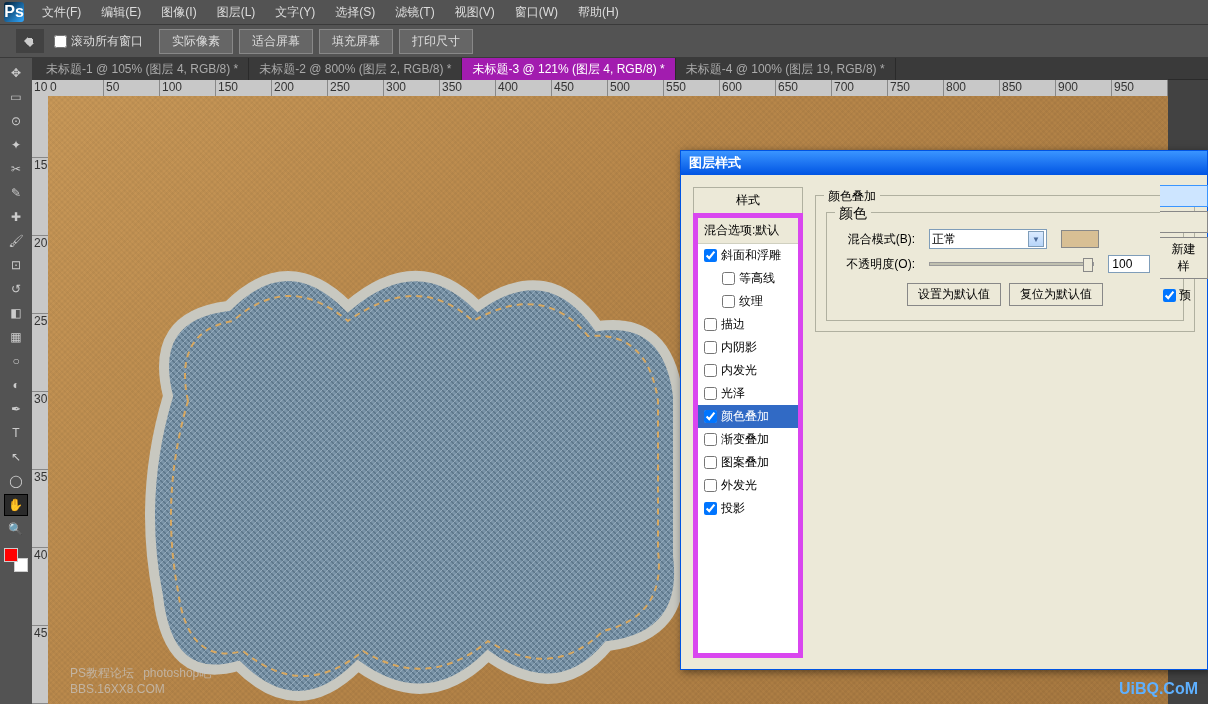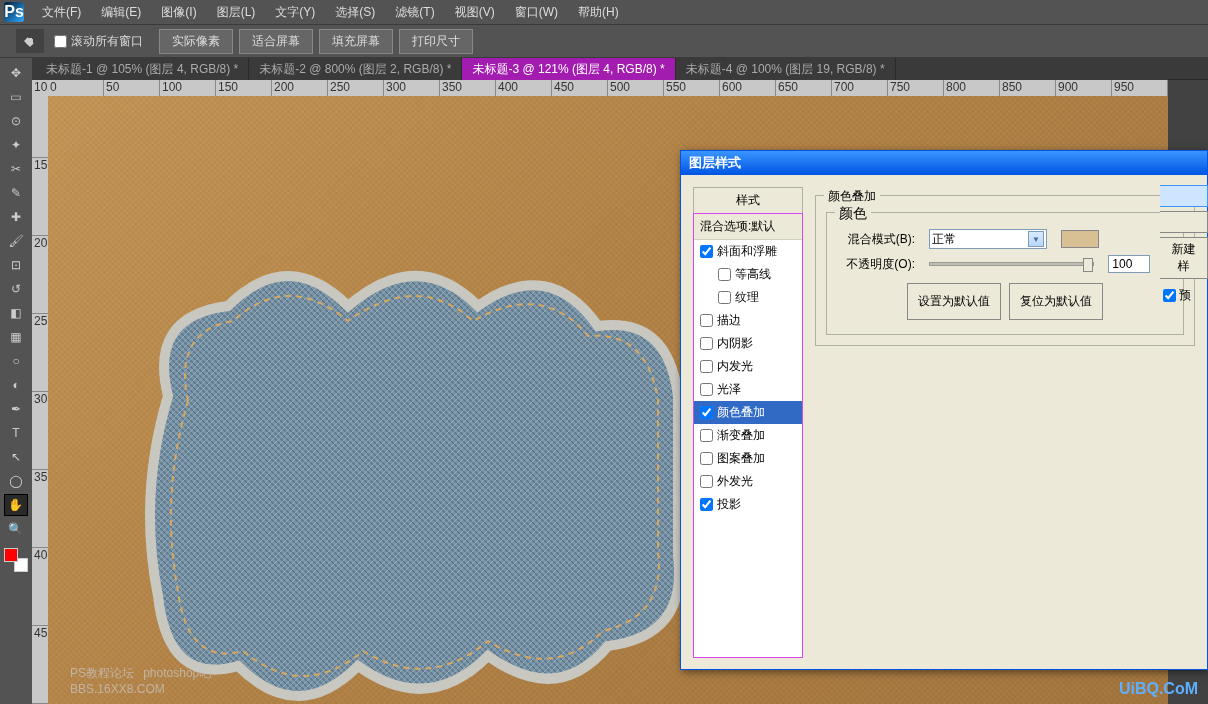--- a/index.html
+++ b/index.html
@@ -41,42 +41,42 @@
 
 .right-panels { width: 40px; background: #424242; }
 .panel-strip { background: #3a3a3a; height: 22px; border-bottom: 1px solid #2a2a2a; }
 
 
 .dialog { position: absolute; left: 680px; top: 150px; width: 528px; height: 520px; background: #ece9d8; border: 1px solid #0054e3; box-shadow: 2px 2px 8px rgba(0,0,0,0.5); }
 .dlg-title { background: linear-gradient(#3a95ff, #0054e3); color: #fff; padding: 4px 8px; font-weight: bold; font-size: 13px; height: 24px; display: flex; align-items: center; }
 .dlg-body { display: flex; padding: 12px; gap: 12px; height: 495px; }
 .styles-col { width: 110px; display: flex; flex-direction: column; }
 .styles-hdr { border: 1px solid #b0b0a0; padding: 4px; text-align: center; background: #ece9d8; margin-bottom: -1px; font-size: 12px; }
-.styles-list { border: 1px solid #d946ef; flex: 1; background: #fff; }
+.styles-list { border: 5px solid #d946ef; flex: 1; background: #fff; }
 .style-row { padding: 3px 6px; display: flex; align-items: center; gap: 4px; cursor: pointer; font-size: 12px; }
 .style-row.default { background: #ece9d8; border-bottom: 1px solid #d0d0c0; padding: 4px 6px; }
 .style-row.indent { padding-left: 24px; }
 .style-row.selected { background: #316ac5; color: #fff; }
 .style-row input[type=checkbox] { width: 13px; height: 13px; }
 
 .settings-col { flex: 1; display: flex; flex-direction: column; }
 .settings-group { border: 1px solid #b0b0a0; padding: 10px; position: relative; margin-top: 8px; }
 .settings-group .legend { position: absolute; top: -8px; left: 8px; background: #ece9d8; padding: 0 4px; font-size: 12px; }
 .inner-group { border: 1px solid #b0b0a0; padding: 10px 8px 14px 8px; margin-top: 6px; position: relative; }
 .inner-group .legend { position: absolute; top: -8px; left: 8px; background: #ece9d8; padding: 0 4px; font-size: 14px; }
 .form-row { display: flex; align-items: center; gap: 14px; margin: 6px 0; font-size: 12px; }
 .form-row label { width: 80px; text-align: right; }
 .select-box { border: 1px solid #7f9db9; background: #fff; padding: 1px 2px; display: flex; align-items: center; justify-content: space-between; height: 20px; }
 .dropdown-btn { width: 16px; height: 16px; background: linear-gradient(#dbeaff,#b7d5f9); border: 1px solid #7f9db9; display: flex; align-items: center; justify-content: center; font-size: 8px; color: #4a6a99; }
 .color-swatch { width: 38px; height: 18px; background: #d8bf94; border: 1px solid #888; }
 .slider { flex: 1; height: 4px; background: #c0c0b0; position: relative; border: 1px solid #999; }
 .slider-thumb { position: absolute; right: 0; top: -5px; width: 10px; height: 14px; background: #ece9d8; border: 1px solid #888; }
 .num-input { width: 42px; border: 1px solid #7f9db9; padding: 1px 3px; height: 18px; background: #fff; }
 .btn-row { display: flex; gap: 8px; justify-content: center; margin-top: 10px; }
-.win-btn { background: #ece9d8; border: 1px solid #888; padding: 9px 10px; cursor: pointer; font-size: 12px; }
+.win-btn { background: #ece9d8; border: 1px solid #888; padding: 2px 10px; cursor: pointer; font-size: 12px; }
 
 .side-btns { position: absolute; right: 0; top: 185px; display: flex; flex-direction: column; gap: 4px; }
 .side-btns .win-btn { padding: 3px 10px; width: 48px; border-left: none; }
 .side-chk { display: flex; align-items: center; gap: 3px; margin-top: 4px; font-size: 12px; padding-left: 3px; }
 
 .watermark1 { position: absolute; left: 70px; bottom: 8px; color: rgba(200,200,200,0.7); font-size: 11px; }
 .watermark2 { position: absolute; right: 10px; bottom: 6px; color: #5eb0ff; font-size: 16px; font-weight: bold; }
 </style>
 </head>
 <body>

